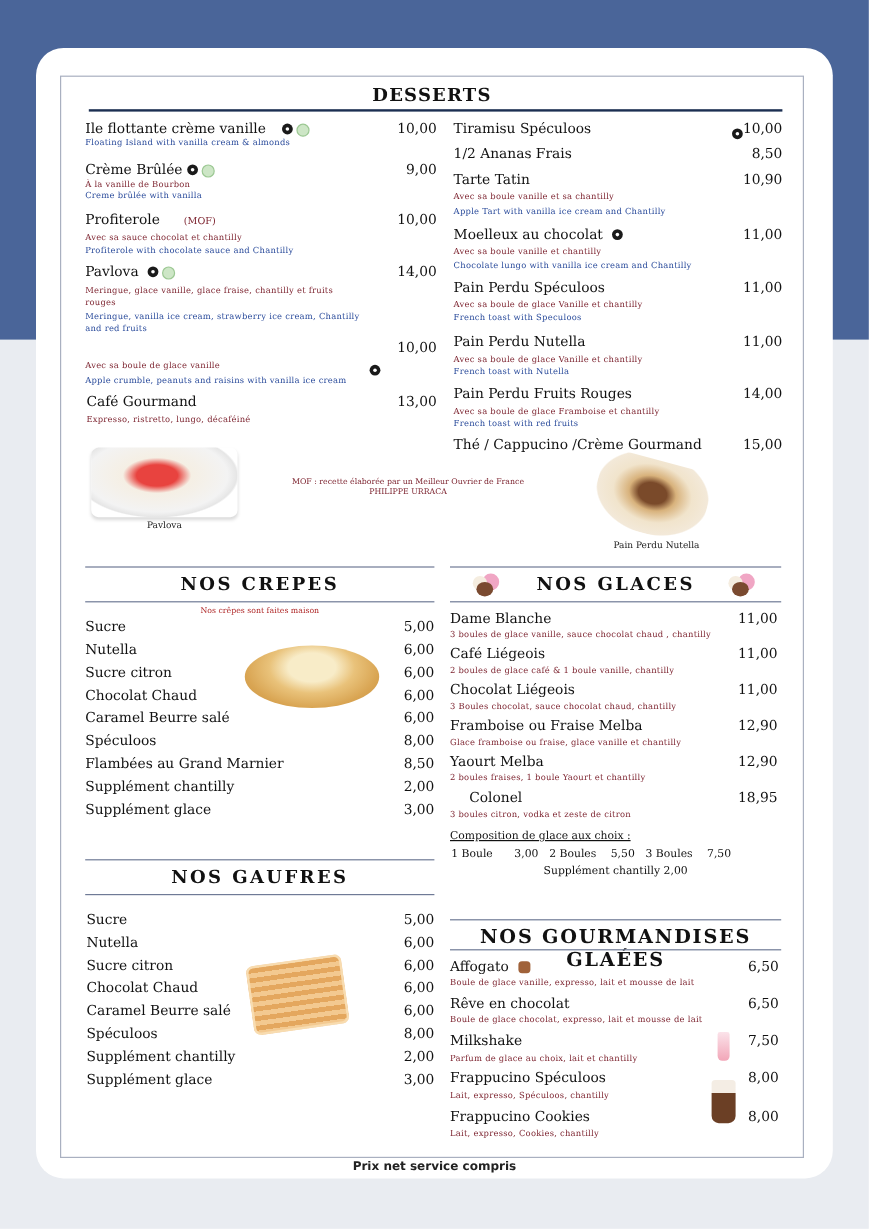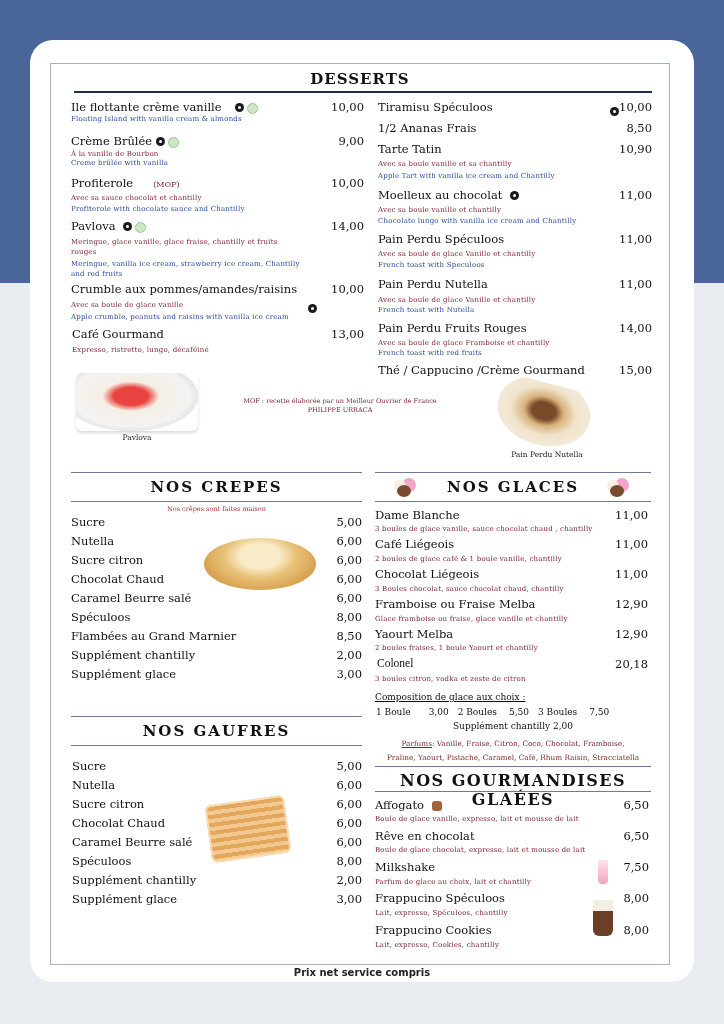--- a/index.html
+++ b/index.html
@@ -56,21 +56,20 @@
   <div class="abs name" style="left:41px;top:136px;"><span>Profiterole</span><span class="tag">(MOF)</span></div>
   <div class="abs price" style="left:280px;top:136px;width:54px;">10,00</div>
   <div class="abs fr" style="left:41px;top:154px;">Avec sa sauce chocolat et chantilly</div>
   <div class="abs en" style="left:41px;top:165px;">Profiterole with chocolate sauce and Chantilly</div>
 
   <div class="abs name" style="left:41px;top:179px;"><span>Pavlova</span> <span class="icon-pin" style="margin-left:4px;"></span><span class="icon-leaf"></span></div>
   <div class="abs price" style="left:280px;top:179px;width:54px;">14,00</div>
   <div class="abs fr" style="left:41px;top:197px;width:220px;white-space:normal;line-height:10px;">Meringue, glace vanille, glace fraise, chantilly et fruits rouges</div>
   <div class="abs en" style="left:41px;top:219px;width:230px;white-space:normal;line-height:10px;">Meringue, vanilla ice cream, strawberry ice cream, Chantilly and red fruits</div>
 
-  <div class="abs name" style="left:41px;top:242px;">Crumble aux pommes/amandes/raisins</div>
   <div class="abs price" style="left:280px;top:242px;width:54px;">10,00</div>
   <div class="abs fr" style="left:41px;top:261px;">Avec sa boule de glace vanille</div>
   <span class="abs icon-pin" style="left:278px;top:259px;"></span>
   <div class="abs en" style="left:41px;top:273px;">Apple crumble, peanuts and raisins with vanilla ice cream</div>
 
   <div class="abs name" style="left:42px;top:287px;">Café Gourmand</div>
   <div class="abs price" style="left:280px;top:287px;width:54px;">13,00</div>
   <div class="abs fr" style="left:42px;top:306px;">Expresso, ristretto, lungo, décaféiné</div>
 
   
@@ -196,35 +195,31 @@
     <div class="abs fr" style="left:0;top:47px;">2 boules de glace café &amp; 1 boule vanille, chantilly</div>
     <div class="abs name" style="left:0;top:59px;">Chocolat Liégeois</div>
       <div class="abs price" style="right:0;top:59px;">11,00</div>
     <div class="abs fr" style="left:0;top:77px;">3 Boules chocolat, sauce chocolat chaud, chantilly</div>
     <div class="abs name" style="left:0;top:89px;">Framboise ou Fraise Melba</div>
       <div class="abs price" style="right:0;top:89px;">12,90</div>
     <div class="abs fr" style="left:0;top:107px;">Glace framboise ou fraise, glace vanille et chantilly</div>
     <div class="abs name" style="left:0;top:119px;">Yaourt Melba</div>
       <div class="abs price" style="right:0;top:119px;">12,90</div>
     <div class="abs fr" style="left:0;top:136px;">2 boules fraises, 1 boule Yaourt et chantilly</div>
-    <div class="abs name" style="left:2px;top:149px;font-family:Liberation Serif, serif;">Colonel</div>
-      <div class="abs price" style="right:0;top:149px;">20,18</div>
+    <div class="abs name" style="left:16px;top:149px;">Colonel</div>
+      <div class="abs price" style="right:0;top:149px;">18,95</div>
     <div class="abs fr" style="left:0;top:167px;">3 boules citron, vodka et zeste de citron</div>
   </div>
 
   <div class="abs" style="left:345px;top:652px;font-size:9px;text-decoration:underline;color:#111;">Composition de glace aux choix :</div>
   <div class="abs" style="left:346px;top:667px;width:272px;font-size:9px;color:#111;white-space:nowrap;">
     <span>1 Boule</span><span style="display:inline-block;width:18px;"></span><span>3,00</span><span style="display:inline-block;width:9px;"></span><span>2 Boules</span><span style="display:inline-block;width:12px;"></span><span>5,50</span><span style="display:inline-block;width:9px;"></span><span>3 Boules</span><span style="display:inline-block;width:12px;"></span><span>7,50</span>
   </div>
   <div class="abs" style="left:345px;top:681px;width:276px;text-align:center;font-size:9px;color:#111;">
     <span>Supplément chantilly</span> <span>2,00</span>
-  </div>
-  <div class="abs" style="left:335px;top:697px;width:296px;text-align:center;font-size:7.3px;color:#7a1f2b;line-height:14px;">
-    <div><span style="text-decoration:underline;">Parfums</span><span>: Vanille, Fraise, Citron, Coco, Chocolat, Framboise,</span></div>
-    <div>Praline, Yaourt, Pistache, Caramel, Café, Rhum Raisin, Stracciatella</div>
   </div>
 
   
   <div class="rule" style="left:345px;top:726px;width:276px;"></div>
   <div class="section-title" style="left:345px;top:731px;width:276px;font-size:16px;letter-spacing:1.5px;">NOS GOURMANDISES GLAÉES</div>
   <div class="rule" style="left:345px;top:751px;width:276px;"></div>
 
   <div class="abs" style="left:345px;top:758px;width:274px;">
     <div class="abs name" style="left:0;top:0;"><span>Affogato</span> <span style="display:inline-block;width:10px;height:10px;border-radius:3px;background:#a0623a;margin-left:4px;vertical-align:middle;"></span></div>
     <div class="abs price" style="right:0;top:0;">6,50</div>

